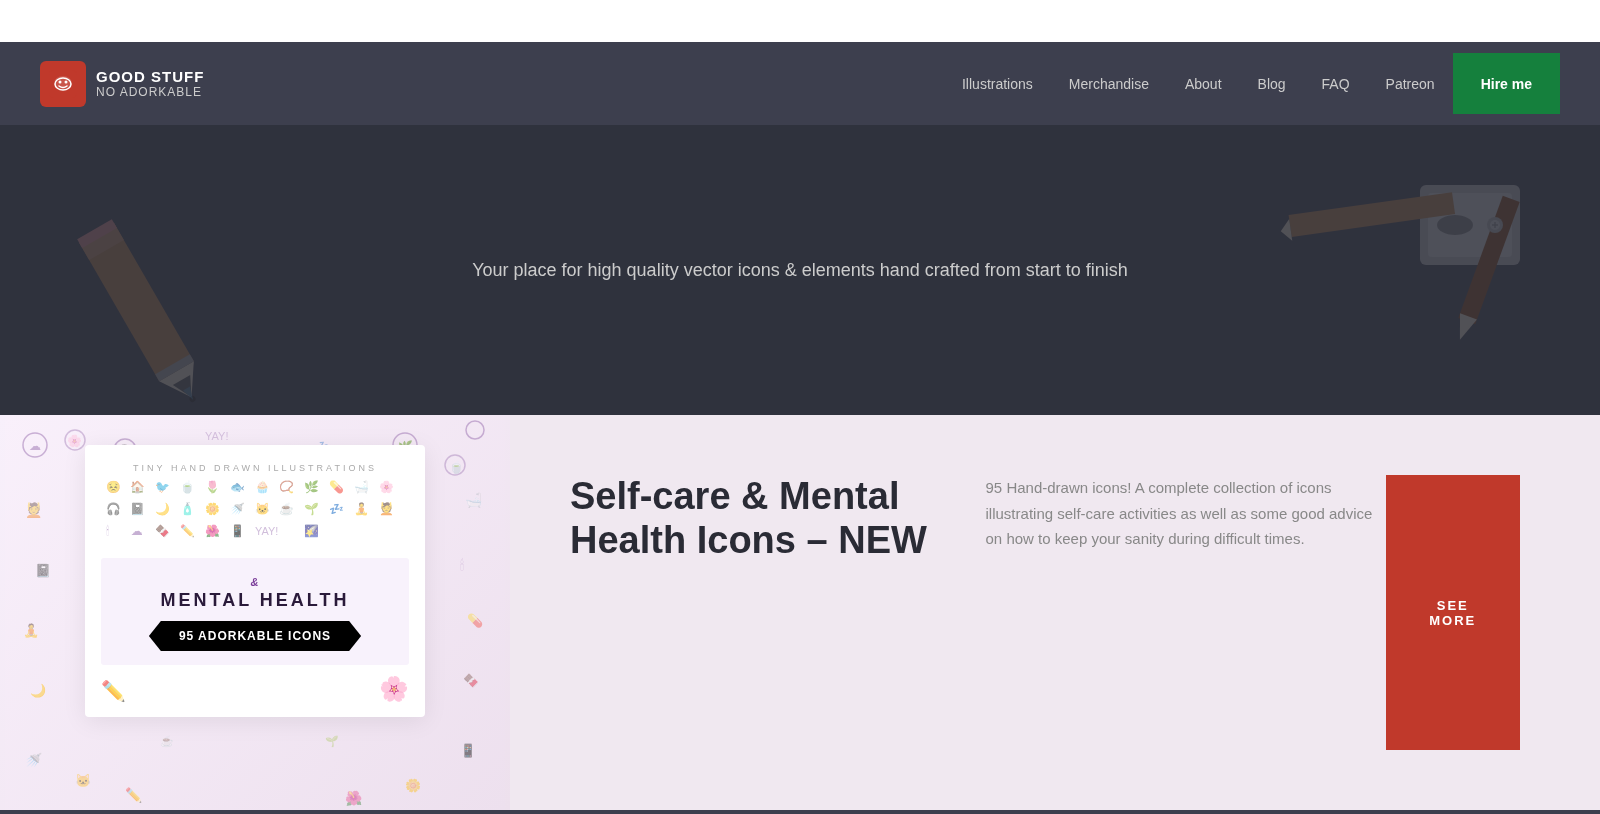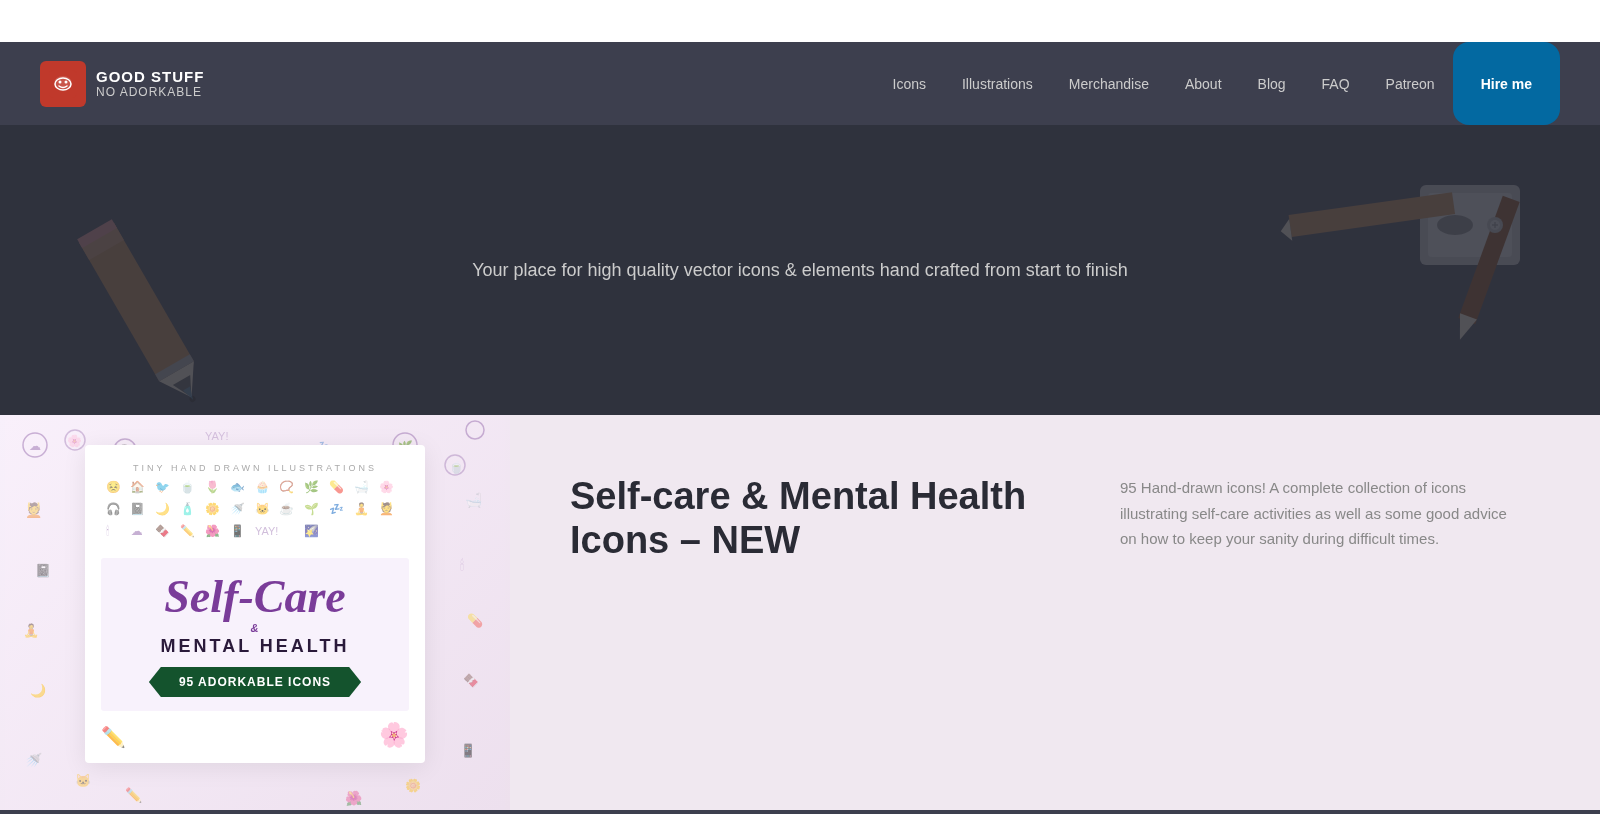--- a/index.html
+++ b/index.html
@@ -54,30 +54,29 @@
     nav a {
       color: #ccc;
       text-decoration: none;
       font-size: 14px;
       padding: 0 18px;
       height: 83px;
       display: flex;
       align-items: center;
     }
     .hire-me-btn {
-      background: #0369a1;
+      background: #15803d;
       color: #fff !important;
       font-weight: bold;
       font-size: 14px;
-      height: 83px;
+      height: 61px;
       padding: 0 28px;
       display: flex;
       align-items: center;
       text-decoration: none;
-      border-radius: 16px;
     }
 
     
     .hero {
       position: relative;
       background: #3a3c4a;
       height: 290px;
       display: flex;
       flex-direction: column;
       align-items: center;
@@ -211,21 +210,20 @@
         <circle cx="17" cy="12" r="1.5" fill="white"></circle>
         <path d="M10 16 Q14 19 18 16" stroke="white" stroke-width="1.5" fill="none" stroke-linecap="round"></path>
       </svg>
     </div>
     <div class="logo-text">
       <span class="line1">GOOD STUFF</span>
       <span class="line2">NO ADORKABLE</span>
     </div>
   </div>
   <nav>
-    <a href="#">Icons</a>
     <a href="#">Illustrations</a>
     <a href="#">Merchandise</a>
     <a href="#">About</a>
     <a href="#">Blog</a>
     <a href="#">FAQ</a>
     <a href="#">Patreon</a>
     <a href="#" class="hire-me-btn">Hire me</a>
   </nav>
 </header>
 
@@ -362,38 +360,38 @@
             <text x="55" y="62" font-size="12" fill="#9970b0" opacity="0.55">🍫</text>
             <text x="80" y="62" font-size="12" fill="#9970b0" opacity="0.55">✏️</text>
             <text x="105" y="62" font-size="12" fill="#9970b0" opacity="0.55">🌺</text>
             <text x="130" y="62" font-size="12" fill="#9970b0" opacity="0.55">📱</text>
             <text x="155" y="62" font-size="11" fill="#9970b0" opacity="0.45">YAY!</text>
             <text x="205" y="62" font-size="12" fill="#9970b0" opacity="0.55">🌠</text>
           </svg>
         </div>
 
         <div style="display:flex; flex-direction:column; align-items:center; width:100%; position:relative; background:#f8f2fc; padding:16px 10px 14px; border-radius:3px;">
-          <div style="font-size:46px; font-weight:900; font-style:italic; color:#7a3c99; font-family:Georgia,serif; line-height:1; text-align:center;">Self-Care</div>
           <div style="font-size:11px; font-weight:700; color:#7a3c99; font-style:italic; letter-spacing:1px; margin: 2px 0;">&amp;</div>
           <div style="font-size:18px; font-weight:900; color:#2a1a3a; letter-spacing:3px; text-transform:uppercase;">MENTAL HEALTH</div>
 
-          <div style="background:#14532d; color:#fff; font-size:12px; font-weight:900; letter-spacing:1px; text-transform:uppercase; padding:8px 30px; margin-top:10px; clip-path:polygon(12px 0%, calc(100% - 12px) 0%, 100% 50%, calc(100% - 12px) 100%, 12px 100%, 0% 50%);">95 ADORKABLE ICONS</div>
+          <div style="background:#000000; color:#fff; font-size:12px; font-weight:900; letter-spacing:1px; text-transform:uppercase; padding:8px 30px; margin-top:10px; clip-path:polygon(12px 0%, calc(100% - 12px) 0%, 100% 50%, calc(100% - 12px) 100%, 12px 100%, 0% 50%);">95 ADORKABLE ICONS</div>
         </div>
 
         <div style="display:flex; justify-content:space-between; width:100%; padding-top:10px; align-items:flex-end;">
           <span style="font-size:20px; opacity:0.7;">✏️</span>
           <span style="font-size:24px; opacity:0.8;">🌸</span>
         </div>
       </div>
     </div>
   </div>
 
   <div class="feature-text">
     <h2 class="feature-title">Self-care &amp; Mental Health Icons – NEW</h2>
     <p class="feature-desc">95 Hand-drawn icons! A complete collection of icons illustrating self-care activities as well as some good advice on how to keep your sanity during difficult times.</p>
+    <button class="see-more-btn">SEE MORE</button>
   </div>
 </section>
 
 <section class="newsletter-section">
   <div class="newsletter-icon-area">
     <svg width="110" height="110" viewBox="0 0 110 110">
 
       <ellipse cx="55" cy="55" rx="45" ry="18" fill="none" stroke="#eee" stroke-width="2" opacity="0.6" transform="rotate(0,55,55)"></ellipse>
       <ellipse cx="55" cy="55" rx="45" ry="18" fill="none" stroke="#eee" stroke-width="2" opacity="0.6" transform="rotate(60,55,55)"></ellipse>
       <ellipse cx="55" cy="55" rx="45" ry="18" fill="none" stroke="#eee" stroke-width="2" opacity="0.6" transform="rotate(120,55,55)"></ellipse>

